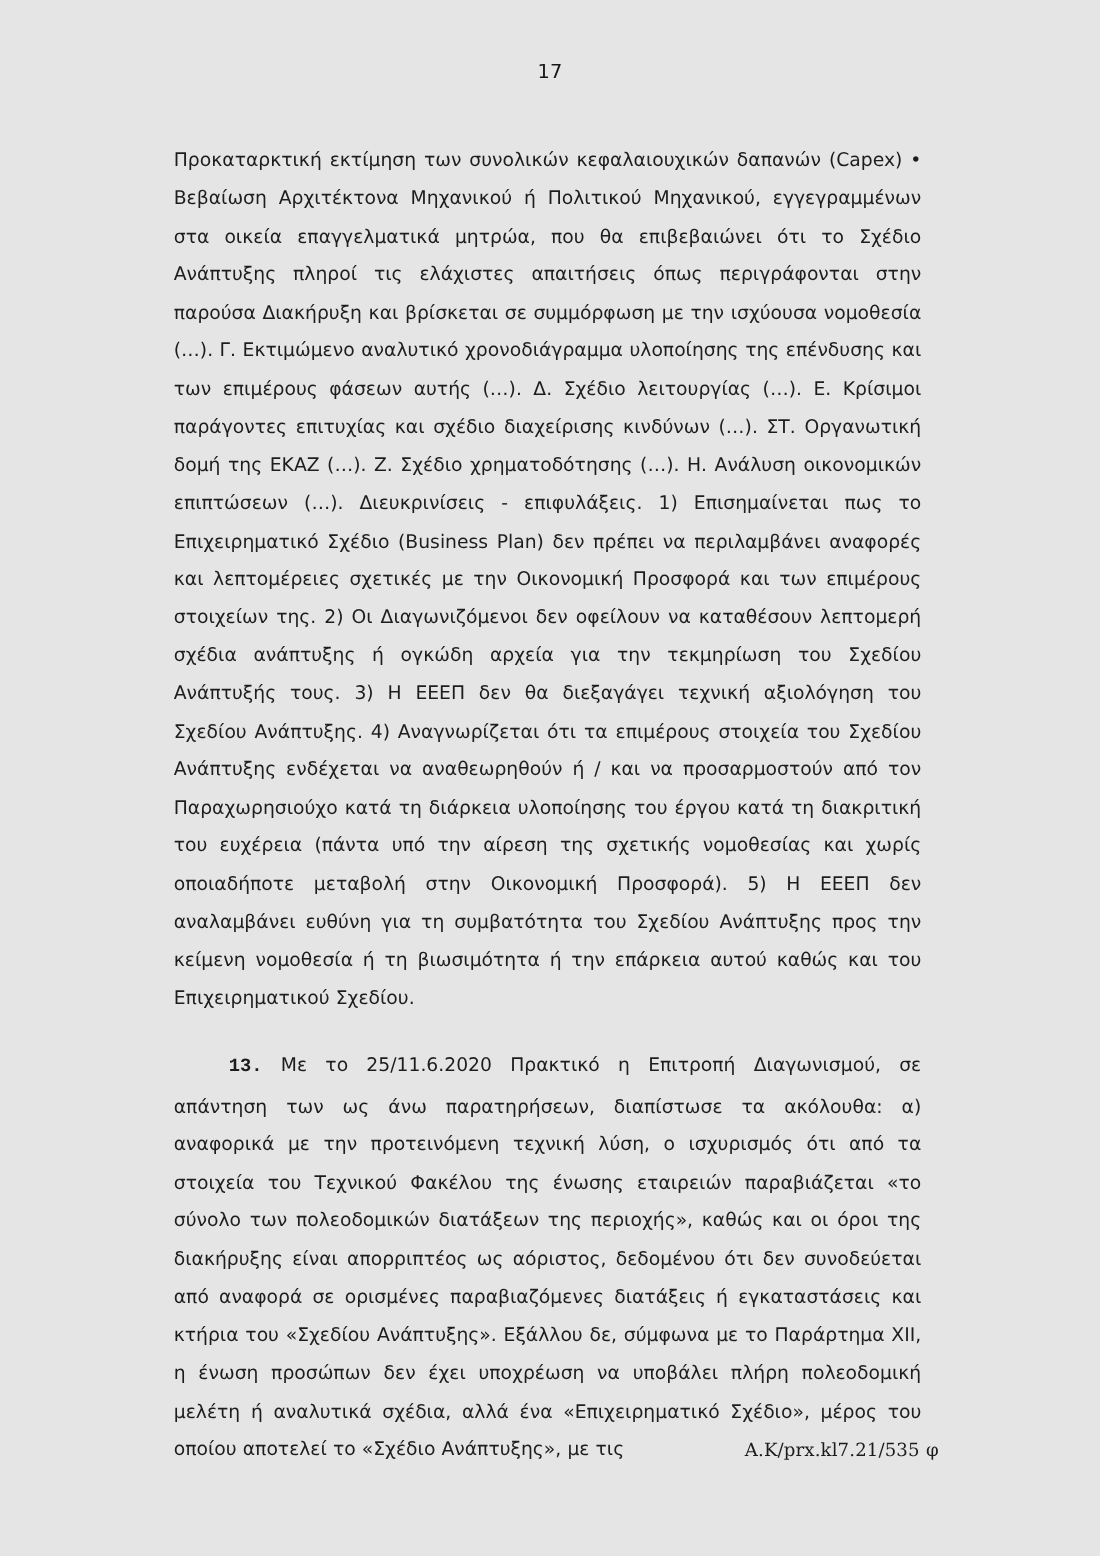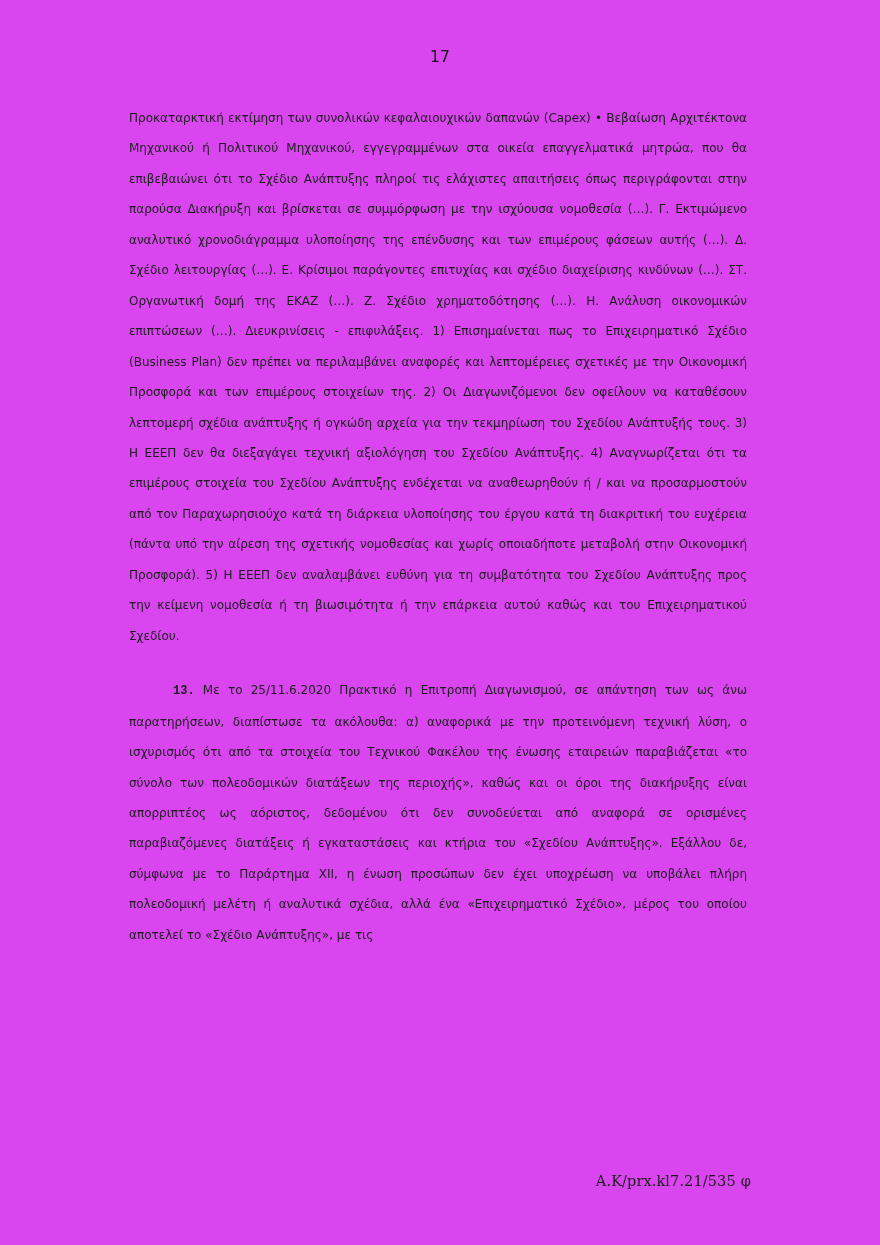--- a/index.html
+++ b/index.html
@@ -10,21 +10,21 @@
   }
   body {
     font-family: "DejaVu Sans", sans-serif;
     color: #1b1b1b;
   }
   .page {
     position: relative;
     width: 880px;
     height: 1245px;
     margin: 0 auto;
-    background: #d946ef;
+    background: #e5e5e5;
     box-sizing: border-box;
     overflow: hidden;
   }
   
   .page-number {
     position: absolute;
     top: 48px;
     left: 0;
     width: 880px;
     text-align: center;
@@ -34,23 +34,23 @@
     letter-spacing: 0.2px;
   }
   
   .text-column {
     position: absolute;
     left: 127px;
     top: 101px;
     width: 622px;
   }
   .body-paragraph {
-    margin: 2px;
+    margin: 12px;
     font-family: "DejaVu Sans", sans-serif;
-    font-size: 12px;
+    font-size: 15px;
     line-height: 30.45px;
     text-align: justify;
     text-justify: inter-word;
     color: #1d1d1d;
     hyphens: none;
     word-spacing: 0.1px;
   }
   .body-paragraph + .body-paragraph {
     margin-top: 24px;
   }
@@ -67,21 +67,20 @@
     left: 0;
     top: 1153px;
     width: 880px;
     padding-right: 129px;
     box-sizing: border-box;
     text-align: right;
     font-family: "DejaVu Serif", serif;
     font-size: 14.5px;
     color: #1c1c1c;
     letter-spacing: 0.1px;
-    margin-top: 20px;
   }
   .footer-ref .suffix {
     margin-left: 5px;
   }
 </style>
 </head>
 <body>
 
 <div class="page">
 

